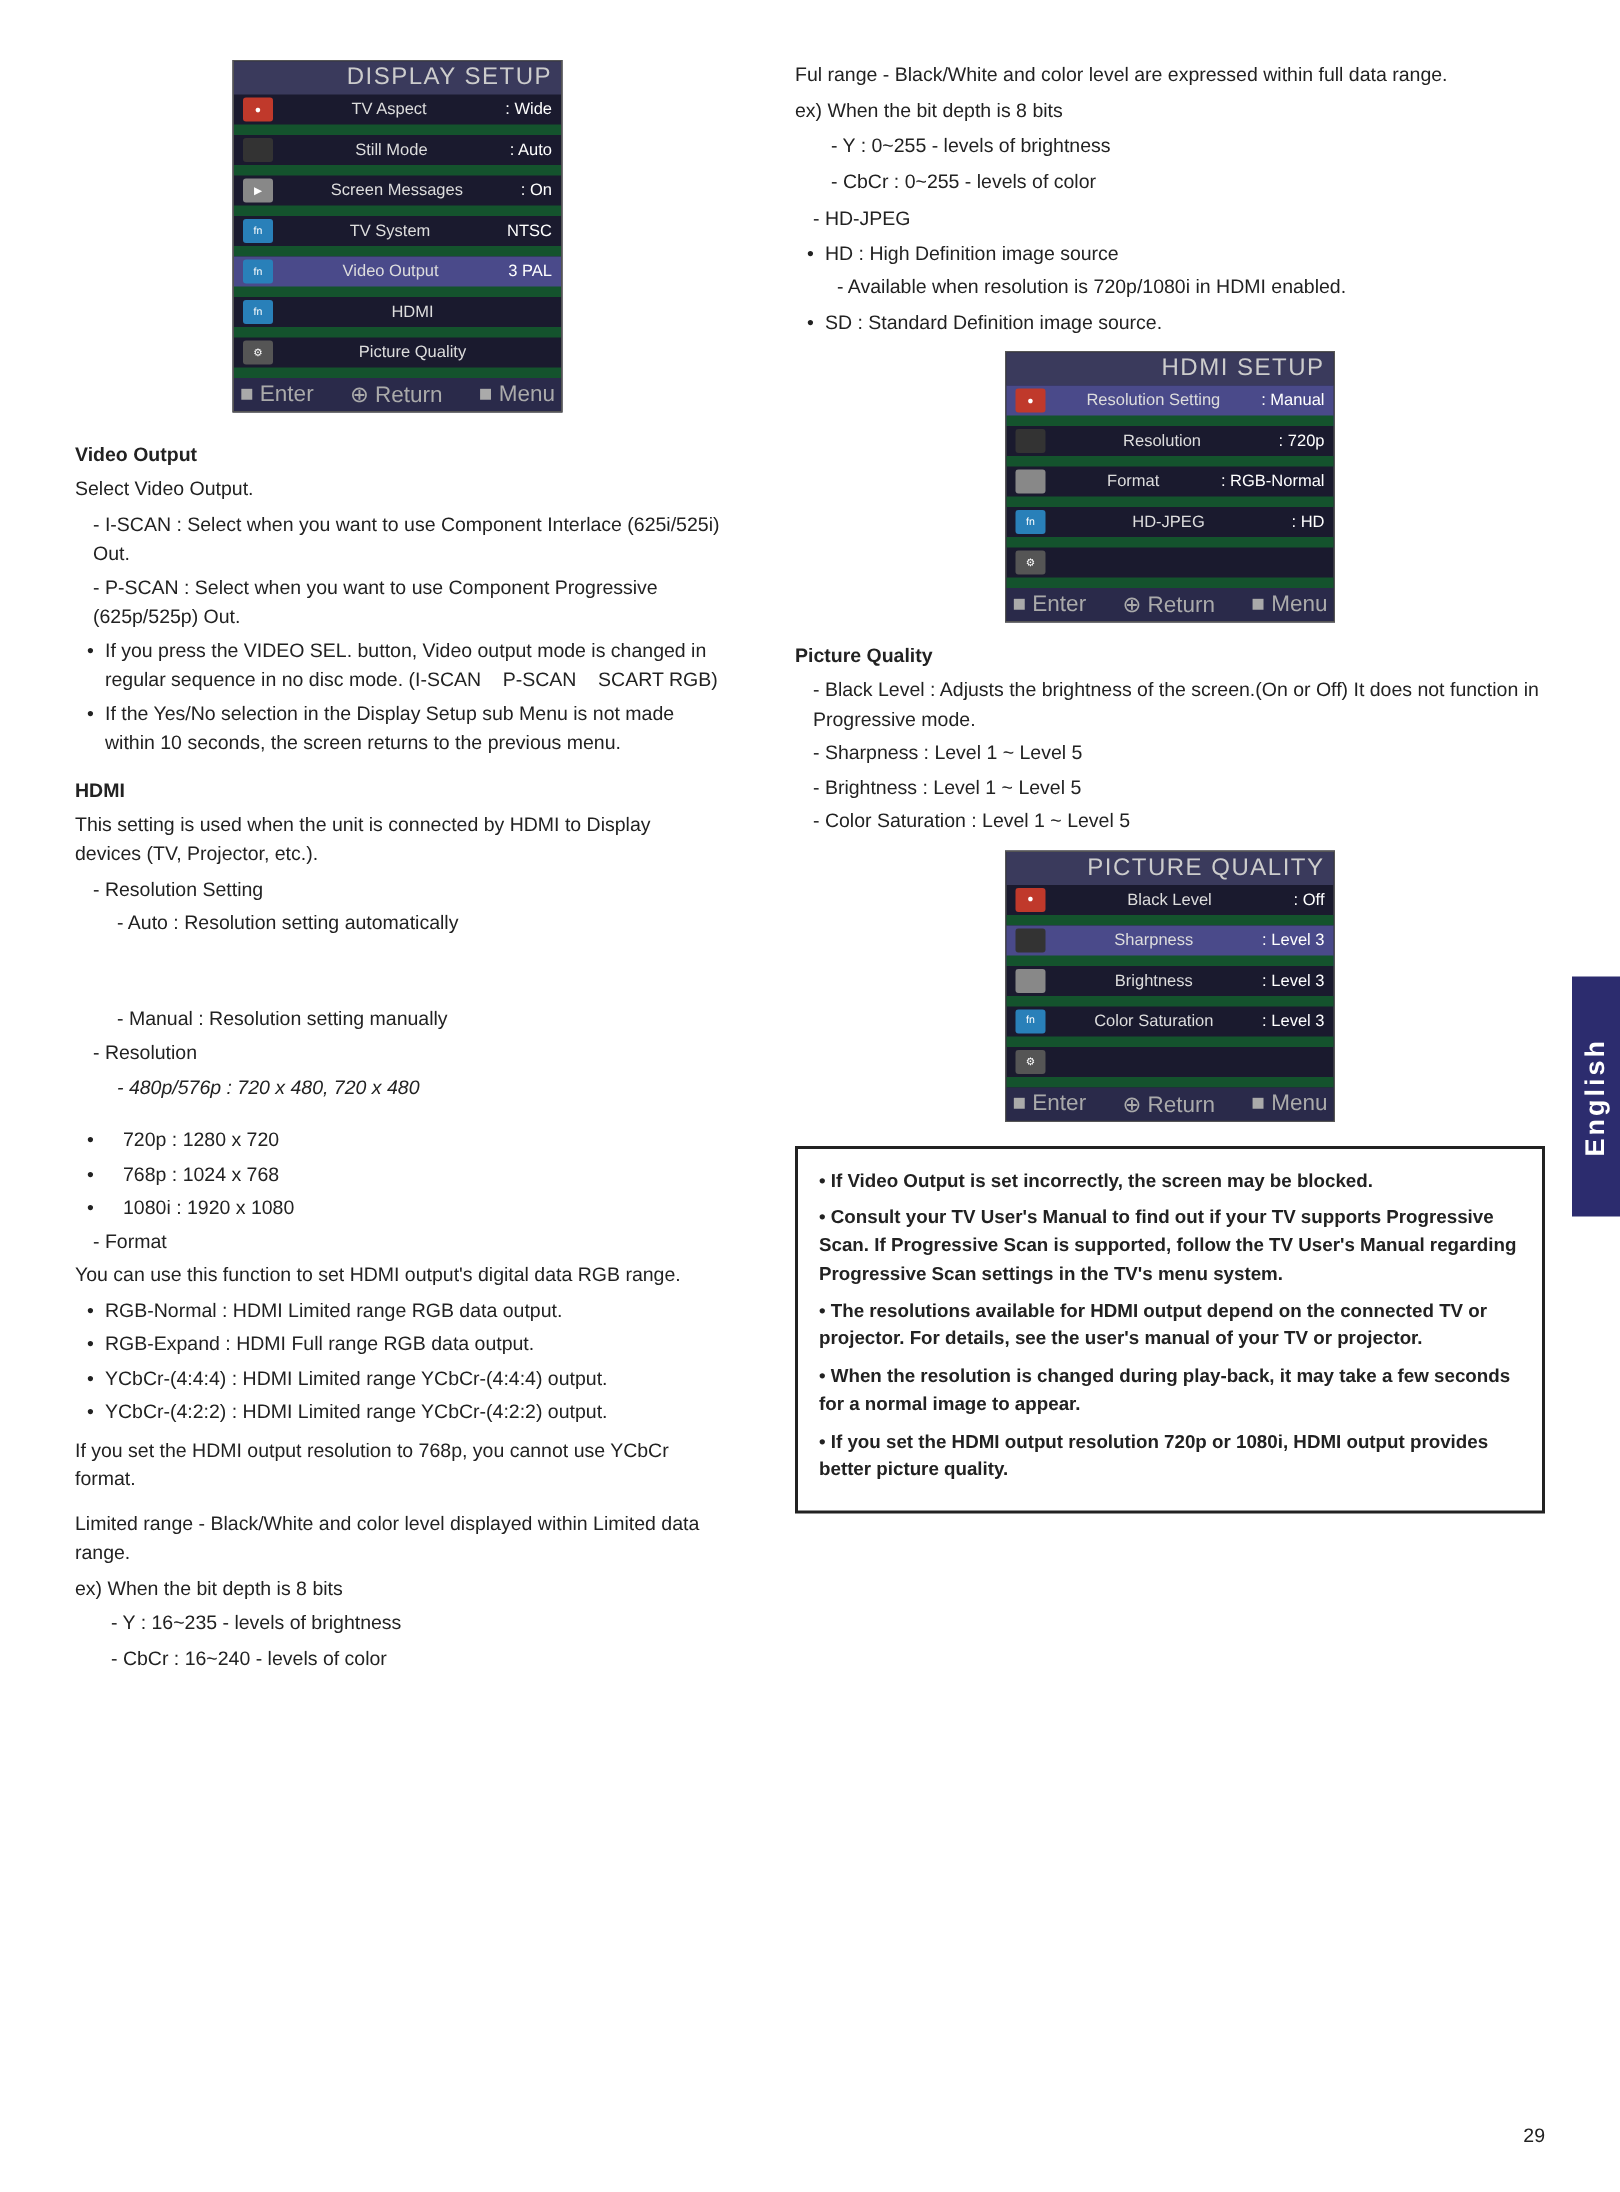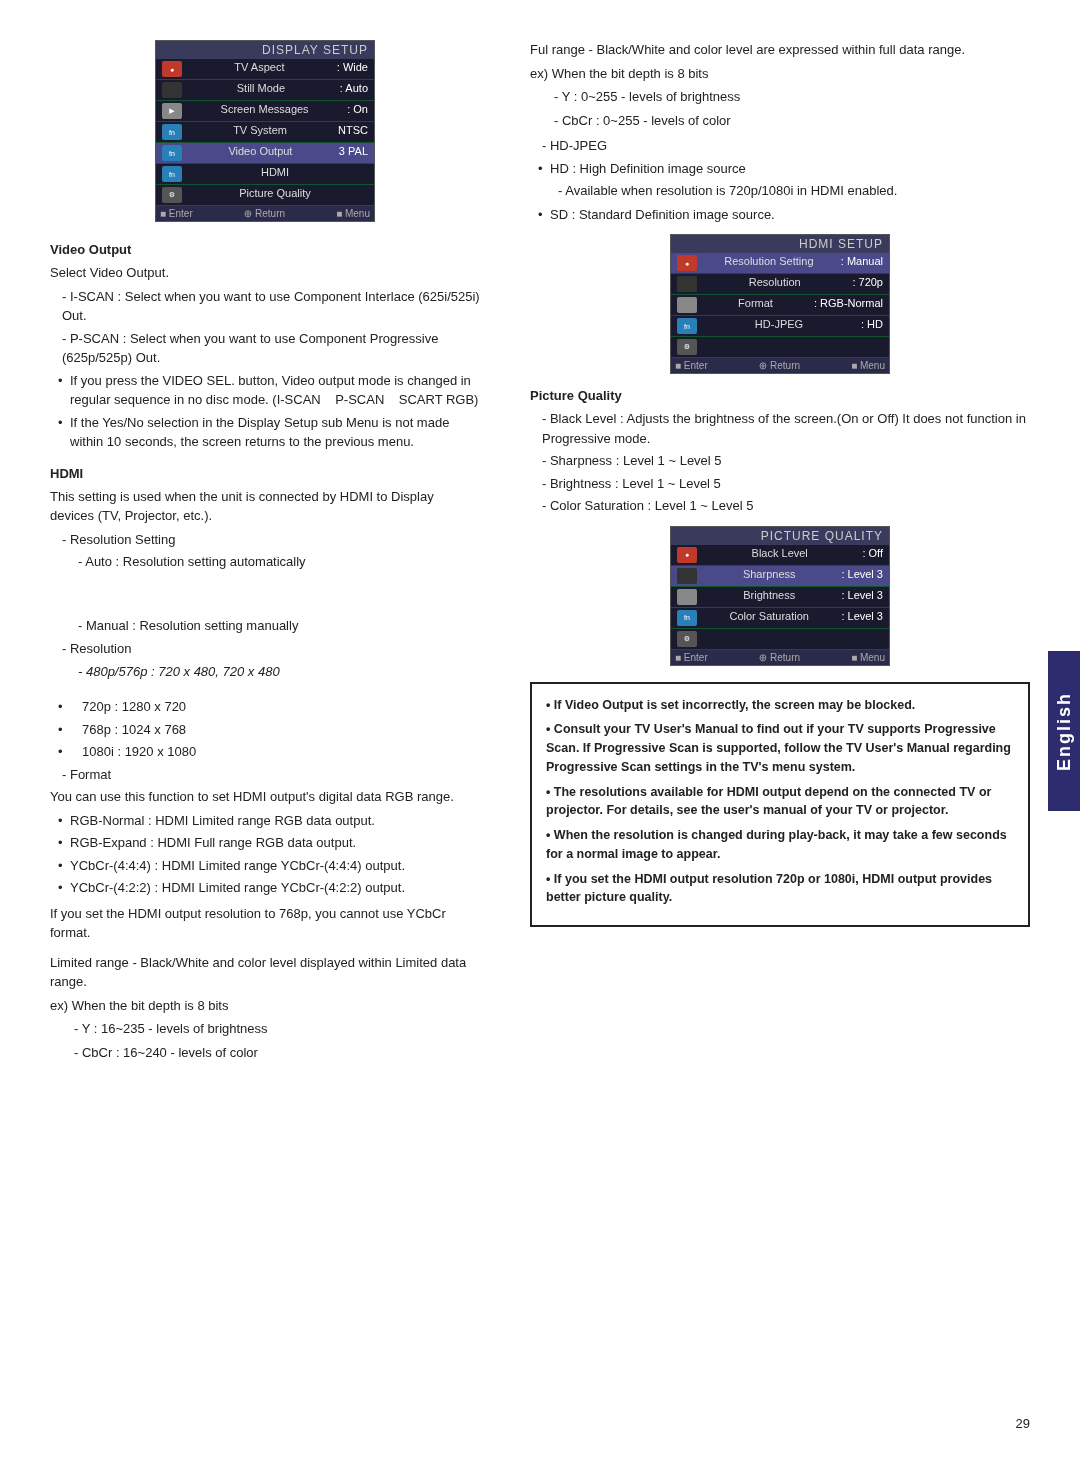--- a/index.html
+++ b/index.html
@@ -62,28 +62,29 @@
       width: 220px;
       margin: 0 auto 20px auto;
       font-size: 11px;
     }
 
     .menu-box-title {
       background: #3a3a5c;
       color: #ccc;
       text-align: right;
       padding: 2px 6px;
-      font-size: 12px;
+      font-size: 16px;
       letter-spacing: 1px;
     }
 
     .menu-box-row {
       display: flex;
       padding: 2px 6px;
-      border-bottom: 1px solid #14532d;
+      align-items: center;
+      border-bottom: 7px solid #14532d;
     }
 
     .menu-box-row.highlighted {
       background: #4a4a8a;
     }
 
     .menu-box-icon {
       width: 20px;
       height: 16px;
       background: #555;
@@ -104,21 +105,21 @@
     .menu-box-value {
       color: #fff;
       margin-left: 4px;
     }
 
     .menu-box-footer {
       display: flex;
       justify-content: space-between;
       padding: 2px 4px;
       background: #2a2a4a;
-      font-size: 10px;
+      font-size: 15px;
       color: #aaa;
     }
 
     
     .hdmi-menu-box {
       border: 1px solid #555;
       background: #1a1a2e;
       color: #fff;
       width: 220px;
       margin: 10px auto 10px auto;

